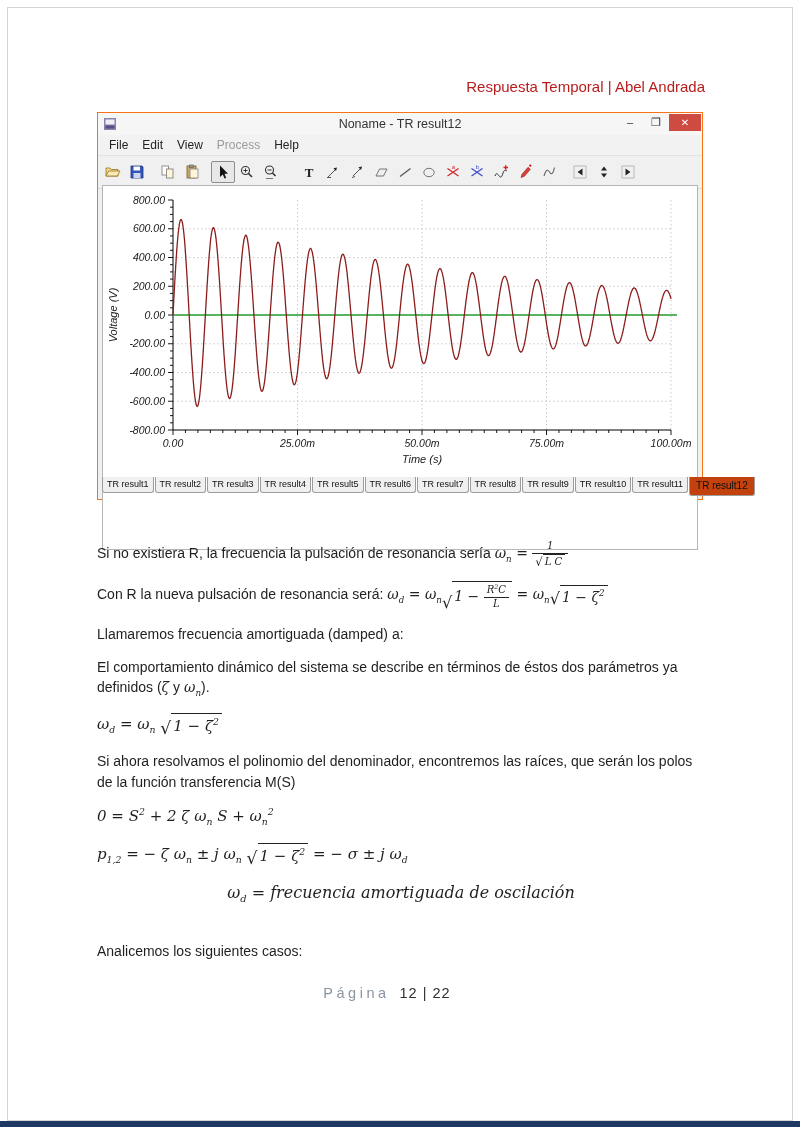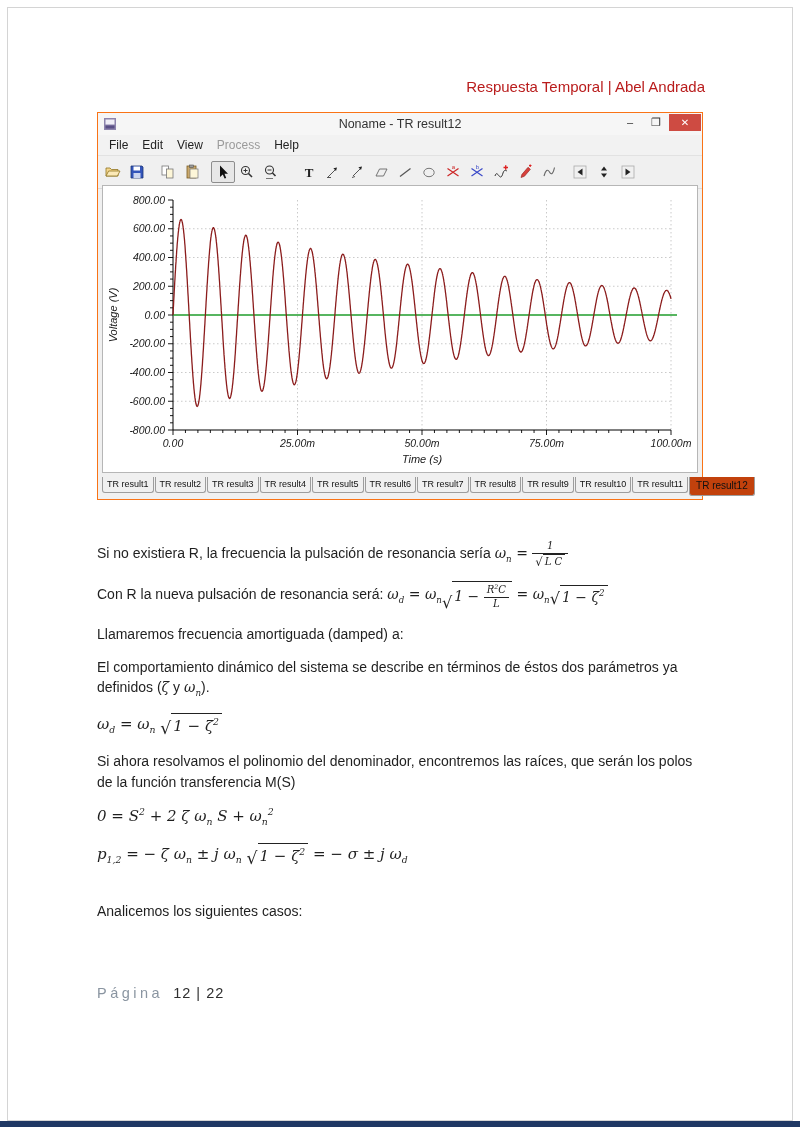--- a/index.html
+++ b/index.html
@@ -25,21 +25,21 @@
            border-bottom:1px solid #e2e2e2;font-size:12px;color:#222;}
   .menu-item{padding:2px 7px;}
   .menu-item.disabled{color:#9a9a9a;}
   .toolbar{height:28px;display:flex;align-items:center;padding:2px 3px;background:#f0f0f0;
            border-bottom:1px solid #dadada;}
   .tbtn{width:24px;height:22px;display:flex;align-items:center;justify-content:center;
         border:1px solid transparent;border-radius:2px;background:transparent;padding:0;}
   .tbtn svg{width:16px;height:16px;display:block;}
   .tbtn.pressed{border:1px solid #8d8d8d;background:#e7e7e7;}
   .tsep{width:7px;}
-  .chart-panel{position:absolute;left:4px;top:72px;width:596px;height:288px;background:#fff;
+  .chart-panel{position:absolute;left:4px;top:72px;width:596px;height:365px;background:#fff;
                border:1px solid #b6b6b6;box-sizing:border-box;}
   .chart-panel svg{font-family:"Liberation Sans",sans-serif;}
   .tab-bar{position:absolute;left:4px;top:364px;height:21px;display:flex;align-items:flex-start;}
   .tab{font-size:9px;color:#111;background:#f0f0f0;border:1px solid #9d9d9d;border-top:none;
        border-radius:0 0 3px 3px;padding:2px 4px 3px;margin-right:1px;white-space:nowrap;}
   .tab.active{font-size:10px;background:#c2410c;padding:3px 6px 4px;position:relative;z-index:2;}
 
   
   .doc{position:absolute;left:97px;top:540px;width:608px;font-size:14px;line-height:1.45;}
   .para{margin:0 0 13px;}
@@ -51,21 +51,21 @@
   .bt{font-family:"Liberation Sans",sans-serif;}
   sub.mt,sup.mt{font-size:62%;}
   .sqrt{display:inline-flex;align-items:stretch;vertical-align:middle;}
   .rad{font-style:normal;align-self:flex-end;font-size:1.15em;line-height:1;}
   .sqb{border-top:1.3px solid #222;padding:1px 3px 0 2px;}
   .frac{display:inline-flex;flex-direction:column;text-align:center;vertical-align:middle;
         font-size:0.72em;line-height:1.25;}
   .fn{border-bottom:1px solid #222;padding:0 3px;}
   .fd{padding:0 3px;}
 
-  .doc-footer{position:absolute;top:985px;left:97px;width:608px;text-align:left;font-size:14.5px;}
+  .doc-footer{position:absolute;top:985px;left:83px;width:608px;text-align:center;font-size:14.5px;}
   .pag-label{color:#8a95a1;letter-spacing:3.5px;margin-right:6px;}
   .pag-num{color:#2f2f2f;letter-spacing:1px;}
 </style>
 </head>
 <body>
 
 <div class="page-frame"></div>
 
 <div class="doc-header">Respuesta Temporal | Abel Andrada</div>
 
@@ -375,20 +375,21 @@
     <div class="formula"><span class="mt">ω</span><sub class="mt">d</sub><span class="mt"> = ω</span><sub class="mt">n</sub><span class="mt"> </span><span class="sqrt mt">
         <span class="rad">√</span>
         <span class="sqb"><span class="mt">1 − ζ</span><sup class="mt">2</sup></span>
       </span></div>
     <div class="para"><span class="bt">Si ahora resolvamos el polinomio del denominador, encontremos las raíces, que serán los polos de la función transferencia M(S)</span></div>
     <div class="formula"><span class="mt">0 = S</span><sup class="mt">2</sup><span class="mt"> + 2 ζ ω</span><sub class="mt">n</sub><span class="mt"> S + ω</span><sub class="mt">n</sub><sup class="mt">2</sup></div>
     <div class="formula"><span class="mt">p</span><sub class="mt">1,2</sub><span class="mt"> = − ζ ω</span><sub class="mt">n</sub><span class="mt"> ± j ω</span><sub class="mt">n</sub><span class="mt"> </span><span class="sqrt mt">
         <span class="rad">√</span>
         <span class="sqb"><span class="mt">1 − ζ</span><sup class="mt">2</sup></span>
       </span><span class="mt"> = − σ ± j ω</span><sub class="mt">d</sub></div>
+    <div class="statement"><span class="mt">ω</span><sub class="mt">d</sub><span class="mt"> = frecuencia amortiguada de oscilación</span></div>
     <div class="para gap-xl"><span class="bt">Analicemos los siguientes casos:</span></div>
   </div>
 
 <div class="doc-footer">
   <span class="pag-label">Página</span>
   <span class="pag-num">12 | 22</span>
 </div>
 
 <div class="bottom-bar"></div>
 

